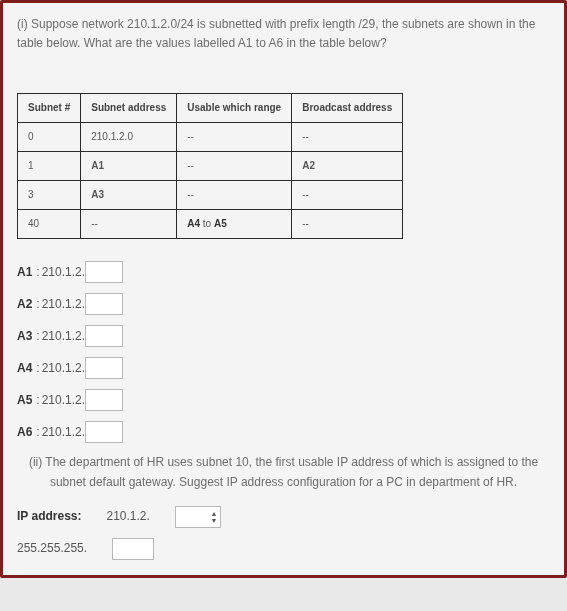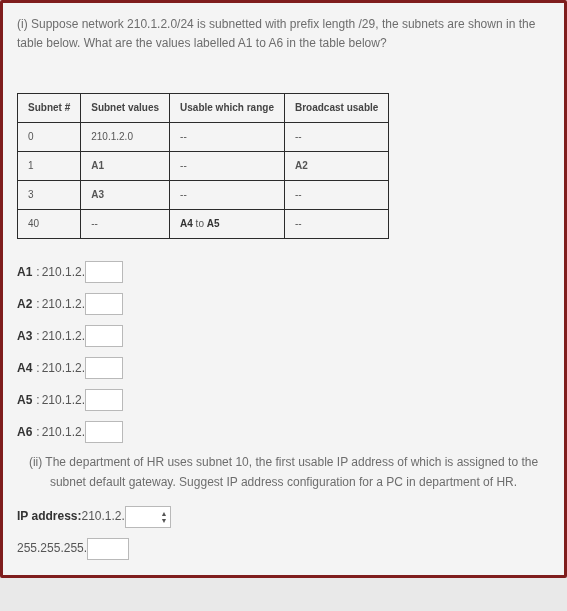--- a/index.html
+++ b/index.html
@@ -62,20 +62,21 @@
     margin-left: 0;
   }
   .txt.wide { width: 38px; }
   .txt.mid  { width: 34px; }
   .part2 { margin-top: 4px; margin-bottom: 14px; text-align: center; }
   .cfg-row {
     display: flex;
     align-items: center;
     margin-bottom: 10px;
     color: #555;
+    gap: 25px;
   }
   .cfg-label { font-weight: bold; color: #333; }
   .spinner-wrap {
     position: relative;
     display: inline-block;
   }
   .spinner-btns {
     position: absolute;
     right: 2px;
     top: 1px;
@@ -95,23 +96,23 @@
 <body>
 
 <div class="page">
 
   <div class="intro">(i) Suppose network 210.1.2.0/24 is subnetted with prefix length /29, the subnets are shown in the table below. What are the values labelled A1 to A6 in the table below?</div>
 
   <table class="subnets">
     <tbody>
         <tr>
       <th>Subnet #</th>
-      <th>Subnet values</th>
+      <th>Subnet address</th>
       <th>Usable which range</th>
-      <th>Broadcast usable</th>
+      <th>Broadcast address</th>
     </tr>
     <tr>
       <td>0</td>
       <td>210.1.2.0</td>
       <td>--</td>
       <td>--</td>
     </tr>
     <tr>
       <td>1</td>
       <td class="bold">A1</td>

